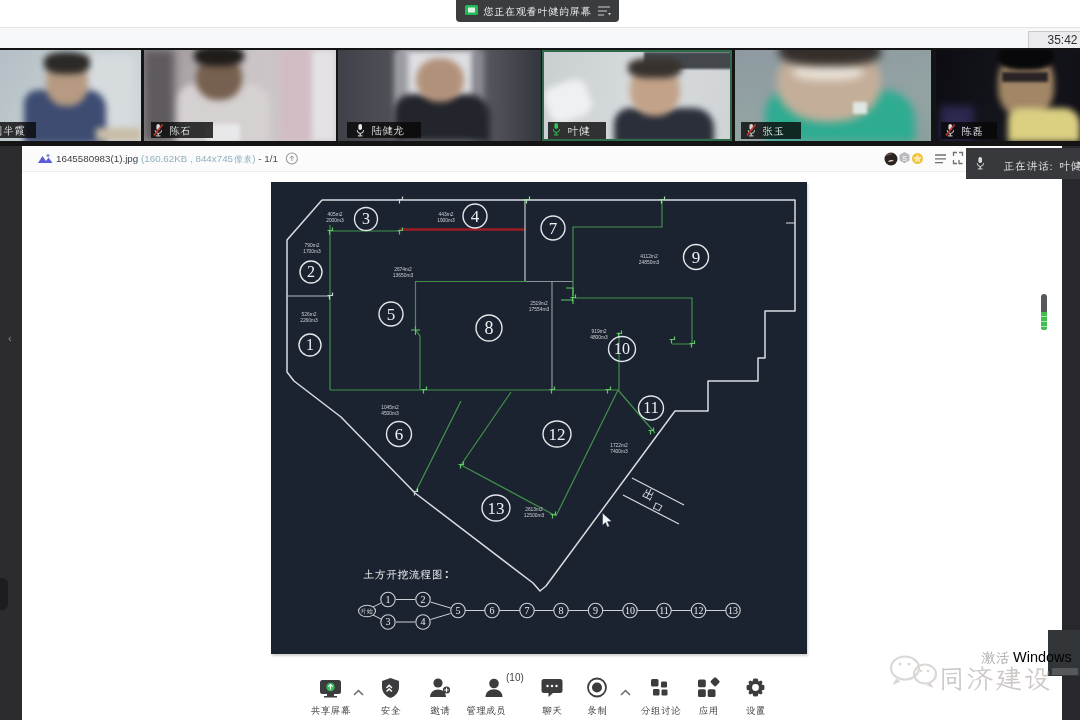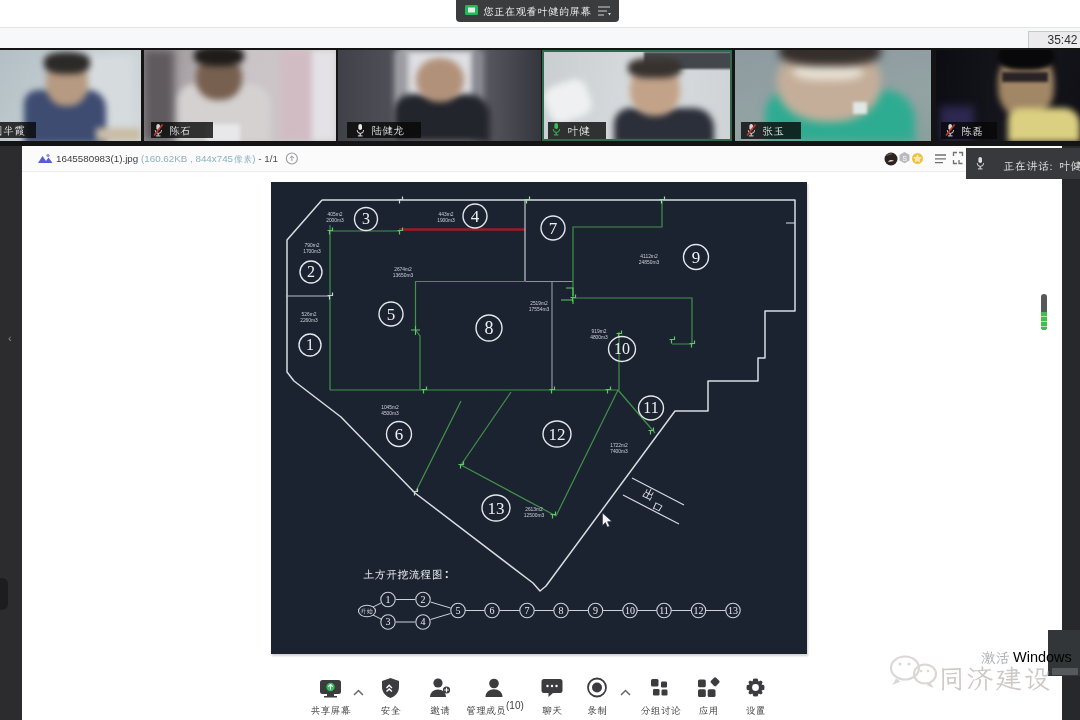--- a/index.html
+++ b/index.html
@@ -91,21 +91,21 @@
 <div style="position:absolute;left:22px;top:146px;width:1040px;height:26px;background:#fbfbfc;border-bottom:1px solid #ececee;box-sizing:border-box"></div>
 
 <div style="position:absolute;left:966px;top:148px;width:114px;height:31px;background:#37393c"></div>
 
 <div style="position:absolute;left:1041px;top:294px;width:6px;height:36px;background:#56595c;border-radius:3px"></div>
 
 <div style="position:absolute;left:1041px;top:312px;width:6px;height:18px;background:#3fbf4e;border-radius:0 0 3px 3px"></div>
 
 <div style="position:absolute;left:271px;top:182px;width:536px;height:472px;background:#1b2330;box-shadow:1px 2px 2px rgba(0,0,0,.18)"></div>
 
-<div style="position:absolute;left:506px;top:700px;font:10px 'Liberation Sans',sans-serif;color:#3e3e40">(10)</div>
+<div style="position:absolute;left:506px;top:672px;font:10px 'Liberation Sans',sans-serif;color:#3e3e40">(10)</div>
 
 <div style="position:absolute;left:1048px;top:630px;width:32px;height:46px;background:#323639"></div>
 
 <div style="position:absolute;left:1013px;top:649px;font:14.5px 'Liberation Sans',sans-serif;color:#000000">Windows</div>
 
 <svg width="1080" height="720" viewBox="0 0 1080 720" style="position:absolute;left:0;top:0">
       <defs>
 <path id="g0" d="M59 -9Q59 -10 59 -11Q59 -11 58 -13Q57 -14 55 -16Q53 -18 51 -19Q49 -21 48 -22Q46 -23 45 -23Q44 -23 44 -22Q42 -20 42 -20Q42 -19 43 -18Q49 -14 54 -8Q55 -7 56 -7Q57 -7 59 -9ZM88 -3Q90 -1 91 -1Q92 -1 93 -3Q94 -4 94 -5Q94 -6 93 -7Q91 -9 89 -12Q87 -14 84 -16Q82 -19 80 -20Q78 -22 77 -22Q76 -22 75 -20Q74 -19 74 -18Q74 -18 75 -16Q82 -10 88 -3ZM17 -18Q13 -8 10 -4Q7 1 7 2Q7 2 9 4Q10 5 11 5Q13 5 14 3Q15 1 16 -2Q18 -5 19 -8Q21 -11 22 -14Q23 -17 23 -18Q23 -19 21 -19Q20 -20 19 -20Q18 -20 17 -18ZM80 3Q80 1 78 -1Q72 -8 70 -11Q68 -14 67 -14Q66 -14 66 -13Q66 -12 67 -9Q68 -5 71 0L71 0Q71 1 61 1Q51 1 43 -2Q37 -5 35 -11Q34 -14 33 -17Q32 -19 31 -19Q30 -19 28 -18Q27 -18 27 -17Q27 -14 30 -8Q34 0 41 4Q48 7 62 7Q67 7 71 7Q80 6 80 3ZM31 -77Q31 -75 28 -70Q22 -58 8 -44Q7 -42 7 -42Q7 -41 8 -41Q9 -41 12 -43Q15 -46 22 -52L22 -35Q22 -32 21 -30Q21 -28 21 -27Q21 -25 25 -24L26 -23Q28 -23 28 -26L28 -59Q31 -62 34 -68Q38 -74 38 -75Q38 -77 34 -79Q32 -80 32 -80Q31 -80 31 -78Q31 -78 31 -77ZM49 -42Q53 -46 53 -48Q53 -49 51 -50Q50 -51 49 -52Q47 -52 47 -52Q46 -52 46 -50Q47 -49 46 -47Q42 -39 36 -32Q34 -29 34 -28Q34 -27 35 -27Q38 -28 49 -42ZM88 -31Q90 -33 90 -34Q90 -36 84 -42Q79 -48 77 -50Q75 -52 74 -52Q74 -52 72 -51Q70 -49 72 -47Q79 -39 84 -31L85 -30Q86 -29 88 -31ZM56 -74Q56 -75 54 -76Q50 -79 49 -79Q48 -80 48 -79V-78Q48 -78 48 -78Q48 -77 48 -77Q48 -74 45 -66Q41 -58 34 -50Q33 -50 33 -49Q34 -47 36 -49Q43 -53 48 -60L49 -61L60 -62L60 -28Q56 -30 52 -32Q48 -35 48 -35Q47 -35 47 -34Q47 -33 51 -29Q55 -24 58 -22Q60 -20 61 -20Q62 -20 63 -21Q67 -23 67 -26L66 -29L66 -62L82 -63Q82 -62 79 -57Q77 -53 77 -52Q77 -51 78 -51Q79 -51 84 -56Q85 -58 87 -60L90 -64Q91 -64 91 -66Q91 -67 89 -68Q88 -69 87 -69H86L52 -67Q56 -73 56 -74Z"></path>
 <path id="g1" d="M15 4 94 1Q95 1 96 1Q96 0 96 0Q96 -1 95 -2Q94 -3 93 -4Q91 -6 90 -6Q90 -6 90 -6Q89 -6 89 -5Q88 -5 87 -5Q85 -5 84 -5L56 -4L55 -31L79 -33Q80 -33 81 -33Q82 -34 82 -34Q82 -35 81 -36Q80 -37 78 -38Q77 -39 75 -39Q75 -39 74 -39Q73 -39 71 -39Q70 -38 69 -38L55 -38L55 -63L83 -65Q84 -65 85 -65Q86 -65 86 -66Q86 -67 85 -68Q84 -69 82 -70Q81 -71 80 -71Q79 -71 79 -71Q79 -71 78 -71Q77 -71 76 -70Q75 -70 73 -70L22 -67Q22 -67 22 -67Q21 -67 21 -67Q20 -67 19 -67Q18 -67 17 -68Q16 -68 16 -68Q16 -68 16 -67Q16 -67 16 -66Q16 -64 18 -63Q19 -61 22 -61Q23 -61 24 -61Q24 -61 25 -61L48 -63L49 -4L32 -3L31 -45Q31 -46 30 -47Q28 -48 26 -48Q25 -49 24 -49Q23 -49 23 -48Q23 -48 23 -47Q25 -45 25 -42L26 -3L12 -2Q12 -2 11 -2Q11 -2 10 -2Q8 -2 6 -3Q6 -3 5 -3Q5 -3 5 -2L5 -2Q5 -1 6 1Q6 2 8 3Q9 4 11 4Q12 4 13 4Q14 4 15 4Z"></path>
 <path id="g2" d="M38 2 92 0Q94 0 94 -1Q95 -1 95 -2Q95 -3 94 -4Q93 -5 91 -6Q90 -7 89 -7Q89 -7 89 -7Q89 -7 89 -7Q88 -6 86 -6Q85 -6 84 -6L62 -5L63 -27L82 -29Q83 -29 84 -29Q85 -29 85 -30Q85 -31 84 -32Q83 -33 81 -34Q80 -35 79 -35Q79 -35 79 -35Q77 -34 76 -34Q75 -34 74 -34L63 -33L63 -50Q63 -52 62 -52Q62 -53 60 -54Q57 -55 56 -55Q55 -55 55 -54Q55 -54 55 -53Q56 -52 56 -51Q56 -50 56 -48L56 -33L42 -32H42Q41 -32 40 -32Q38 -32 37 -33Q37 -33 37 -33Q36 -33 36 -32Q36 -31 37 -30Q38 -28 39 -27Q40 -26 42 -26Q43 -26 43 -26Q44 -26 44 -26L56 -27L56 -5L36 -4H36Q35 -4 34 -4Q32 -4 31 -5Q31 -5 31 -5Q30 -5 30 -4Q30 -3 31 -2Q32 0 33 1Q33 1 34 2Q35 2 37 2ZM43 -56 88 -59Q90 -59 90 -60Q90 -62 88 -63Q87 -64 86 -64Q84 -65 84 -65Q83 -65 83 -65Q81 -65 80 -65Q79 -64 78 -64L46 -62Q49 -68 50 -73Q52 -77 52 -77Q52 -79 51 -80Q49 -81 48 -81Q46 -82 46 -82Q45 -82 45 -81Q45 -81 45 -81Q45 -81 45 -80Q45 -80 45 -79Q45 -78 44 -75Q43 -72 42 -70Q41 -67 40 -65Q39 -63 39 -62L19 -61H18Q17 -61 16 -61Q14 -61 13 -61Q13 -61 13 -61Q13 -61 13 -61Q12 -61 12 -60Q12 -60 12 -60Q13 -56 15 -56Q16 -55 18 -55Q19 -55 20 -55Q21 -55 22 -55L36 -56Q34 -53 33 -50Q31 -48 30 -45Q29 -45 28 -46Q28 -46 26 -46Q26 -46 25 -46Q24 -46 24 -46Q22 -46 22 -46Q22 -45 23 -45Q23 -44 24 -43Q24 -42 24 -41L24 -37Q20 -31 15 -26Q10 -20 5 -16Q3 -14 3 -13Q3 -13 3 -13Q5 -13 7 -14Q10 -16 13 -19Q16 -21 19 -24Q22 -27 24 -29L24 -3Q24 -2 23 0Q23 2 23 4Q23 5 23 5Q23 5 23 5Q23 7 25 8Q27 9 28 9Q30 9 30 6L30 -36Q34 -41 37 -46Q40 -51 43 -56Z"></path>

